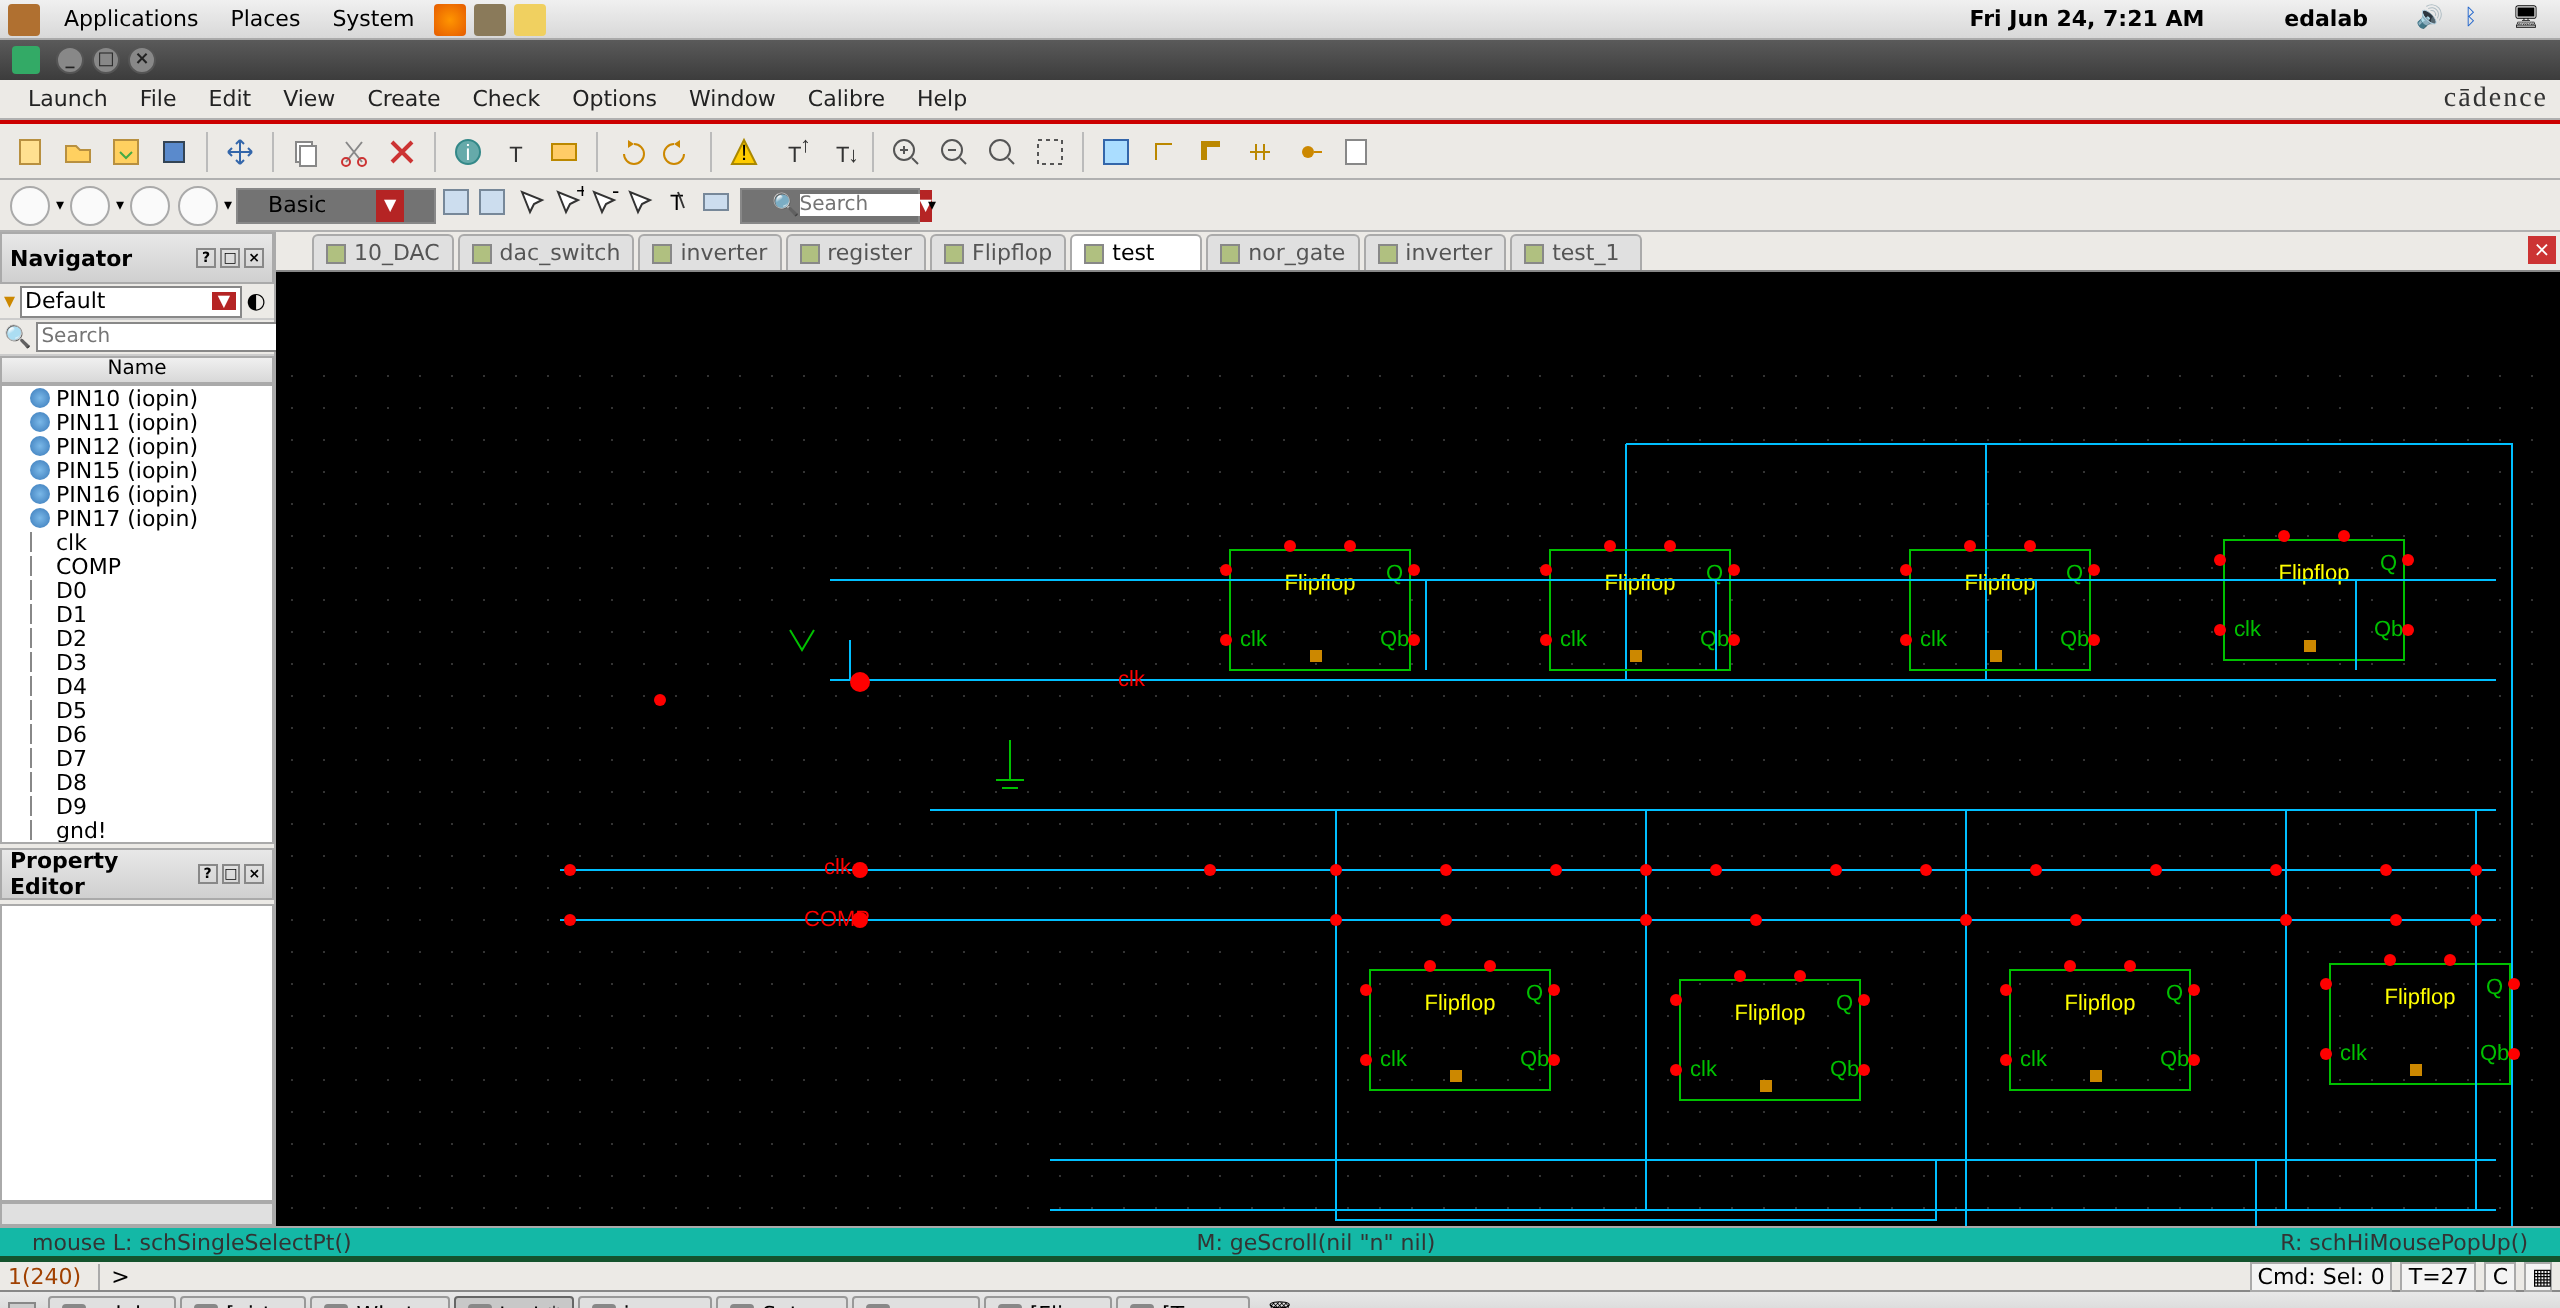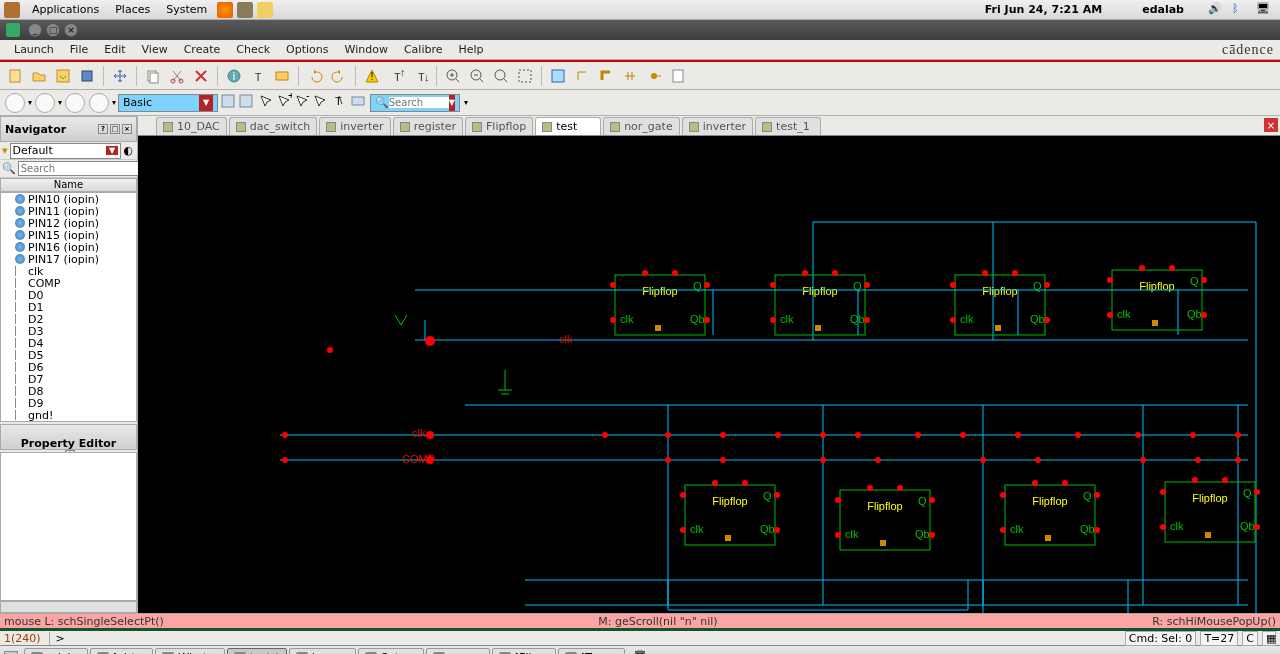--- a/index.html
+++ b/index.html
@@ -23,21 +23,21 @@
 .menubar .menu { padding: 2px 8px; cursor:pointer; color:#222;}
 .menubar .brand { margin-left:auto; font-family: serif; font-size:14px; letter-spacing:1px; color:#333;}
 .red-line { height:2px; background:#c00; }
 
 .toolbar { height: 28px; background: #eceae6; border-bottom:1px solid #b0b0b0; display:flex; align-items:center; padding:0 4px; gap:2px;}
 .toolbar .tb-btn { width:22px; height:22px; border:1px solid transparent; display:flex; align-items:center; justify-content:center; cursor:pointer; border-radius:2px;}
 .toolbar .sep { width:1px; height:20px; background:#bbb; margin:0 3px;}
 
 .toolbar2 { height: 26px; background: #eceae6; border-bottom:1px solid #b0b0b0; display:flex; align-items:center; padding:0 4px; gap:2px;}
 .nav-btn { width:20px; height:20px; border-radius:10px; border:1px solid #aaa; background:#fafafa; margin:0 1px;}
-.combo { height:18px; border:1px solid #888; background:#7dd3fc; display:flex; align-items:center; padding:0 4px; font-size:10px;}
+.combo { height:18px; border:1px solid #888; background:#737373; display:flex; align-items:center; padding:0 15px; font-size:10px;}
 .combo .arrow{ width:14px; height:16px; background:#b52424; margin-left:auto; display:flex; align-items:center; justify-content:center; color:#fff; font-size:8px;}
 .search-box { width:90px; }
 .search-input { border:none; outline:none; font-size:10px; width:60px; color:#888;}
 
 .main-area { display:flex; height: 497px; }
 
 .sidebar { width: 138px; background:#eceae6; border-right:1px solid #aaa; display:flex; flex-direction:column;}
 .panel-header { height:16px; background:linear-gradient(#e8e8e8,#d0d0d0); border:1px solid #aaa; display:flex; align-items:center; padding:12px 4px; font-size:10px; font-weight:bold;}
 .panel-header .hbtn{ width:10px; height:10px; border:1px solid #888; margin-left:2px; font-size:7px; display:flex; align-items:center; justify-content:center; cursor:pointer;}
 .nav-filter { height:18px; display:flex; align-items:center; padding:0 2px; border-bottom:1px solid #ccc;}
@@ -57,21 +57,21 @@
 .canvas-wrap { flex:1; display:flex; flex-direction:column; background:#000;gap:44px;}
 .tab-strip { height:20px; background:#eceae6; display:flex; align-items:flex-end; border-bottom:1px solid #888; padding-left:18px; position:relative;}
 .tab-close-all{position:absolute; right:2px; top:2px; width:14px; height:14px; background:#c33; color:#fff; font-size:10px; display:flex; align-items:center; justify-content:center; cursor:pointer;}
 .tab { height:18px; min-width:66px; border:1px solid #aaa; border-bottom:none; background:#e0e0e0; margin-right:2px; display:flex; align-items:center; padding:0 6px; font-size:10px; color:#555; cursor:pointer; border-radius:3px 3px 0 0;}
 .tab.active { background:#fff; color:#000;}
 .tab .tico{width:10px;height:10px;background:#b0c080;margin-right:4px;border:1px solid #888;}
 .canvas { flex:1; background:#000; position:relative; overflow:hidden;}
 .canvas svg { position:absolute; top:0; left:0; }
 .dot-grid { position:absolute; inset:0; background-image: radial-gradient(#333 0.5px, transparent 0.5px); background-size: 16px 16px; }
 
-.statusbar { height:15px; background:#fca5a5; border-top:1px solid #aaa; display:flex; align-items:center; font-size:10px; padding:0 4px; color:#333;}
+.statusbar { height:15px; background:#14b8a6; border-top:1px solid #aaa; display:flex; align-items:center; font-size:10px; padding:0 16px; color:#333;}
 .statusbar .sfill{flex:1; text-align:center;}
 .statusbar .sright{text-align:right;}
 
 .cmdbar { height:17px; background:#eceae6; border-top:3px solid #14532d; display:flex; align-items:center; font-size:10px; padding:0 4px;}
 .cmdbar .cmd-left{color:#a04000;}
 .cmdbar .cmd-prompt{margin-left:8px; border-left:1px solid #aaa; padding-left:6px;}
 .cmdbar .cmd-right{margin-left:auto; display:flex; gap:4px;}
 .cmdbar .cmd-box{border:1px solid #aaa; padding:0 3px; background:#f4f4f4;}
 
 .taskbar { height:24px; background:linear-gradient(#e8e8e8,#c8c8c8); border-top:1px solid #888; display:flex; align-items:center; padding:0 4px; gap:2px;}
@@ -428,21 +428,21 @@
         </div>
         <div class="tree-item">
           <span class="ticon line-icon"></span>
           <span>gnd!</span>
         </div>
         <div class="tree-item">
           <span>netS</span>
         </div>
       </div>
 
-    <div class="panel-header" style="margin-top:2px;flex-direction:column;">
+    <div class="panel-header" style="margin-top:2px;">
       <span>Property Editor</span>
       <span style="flex:1"></span>
       <span class="hbtn">?</span>
       <span class="hbtn">□</span>
       <span class="hbtn">×</span>
     </div>
     <div class="prop-panel"></div>
     <div style="height:12px;background:#e0e0e0;border:1px solid #aaa;"></div>
   </div>
 

